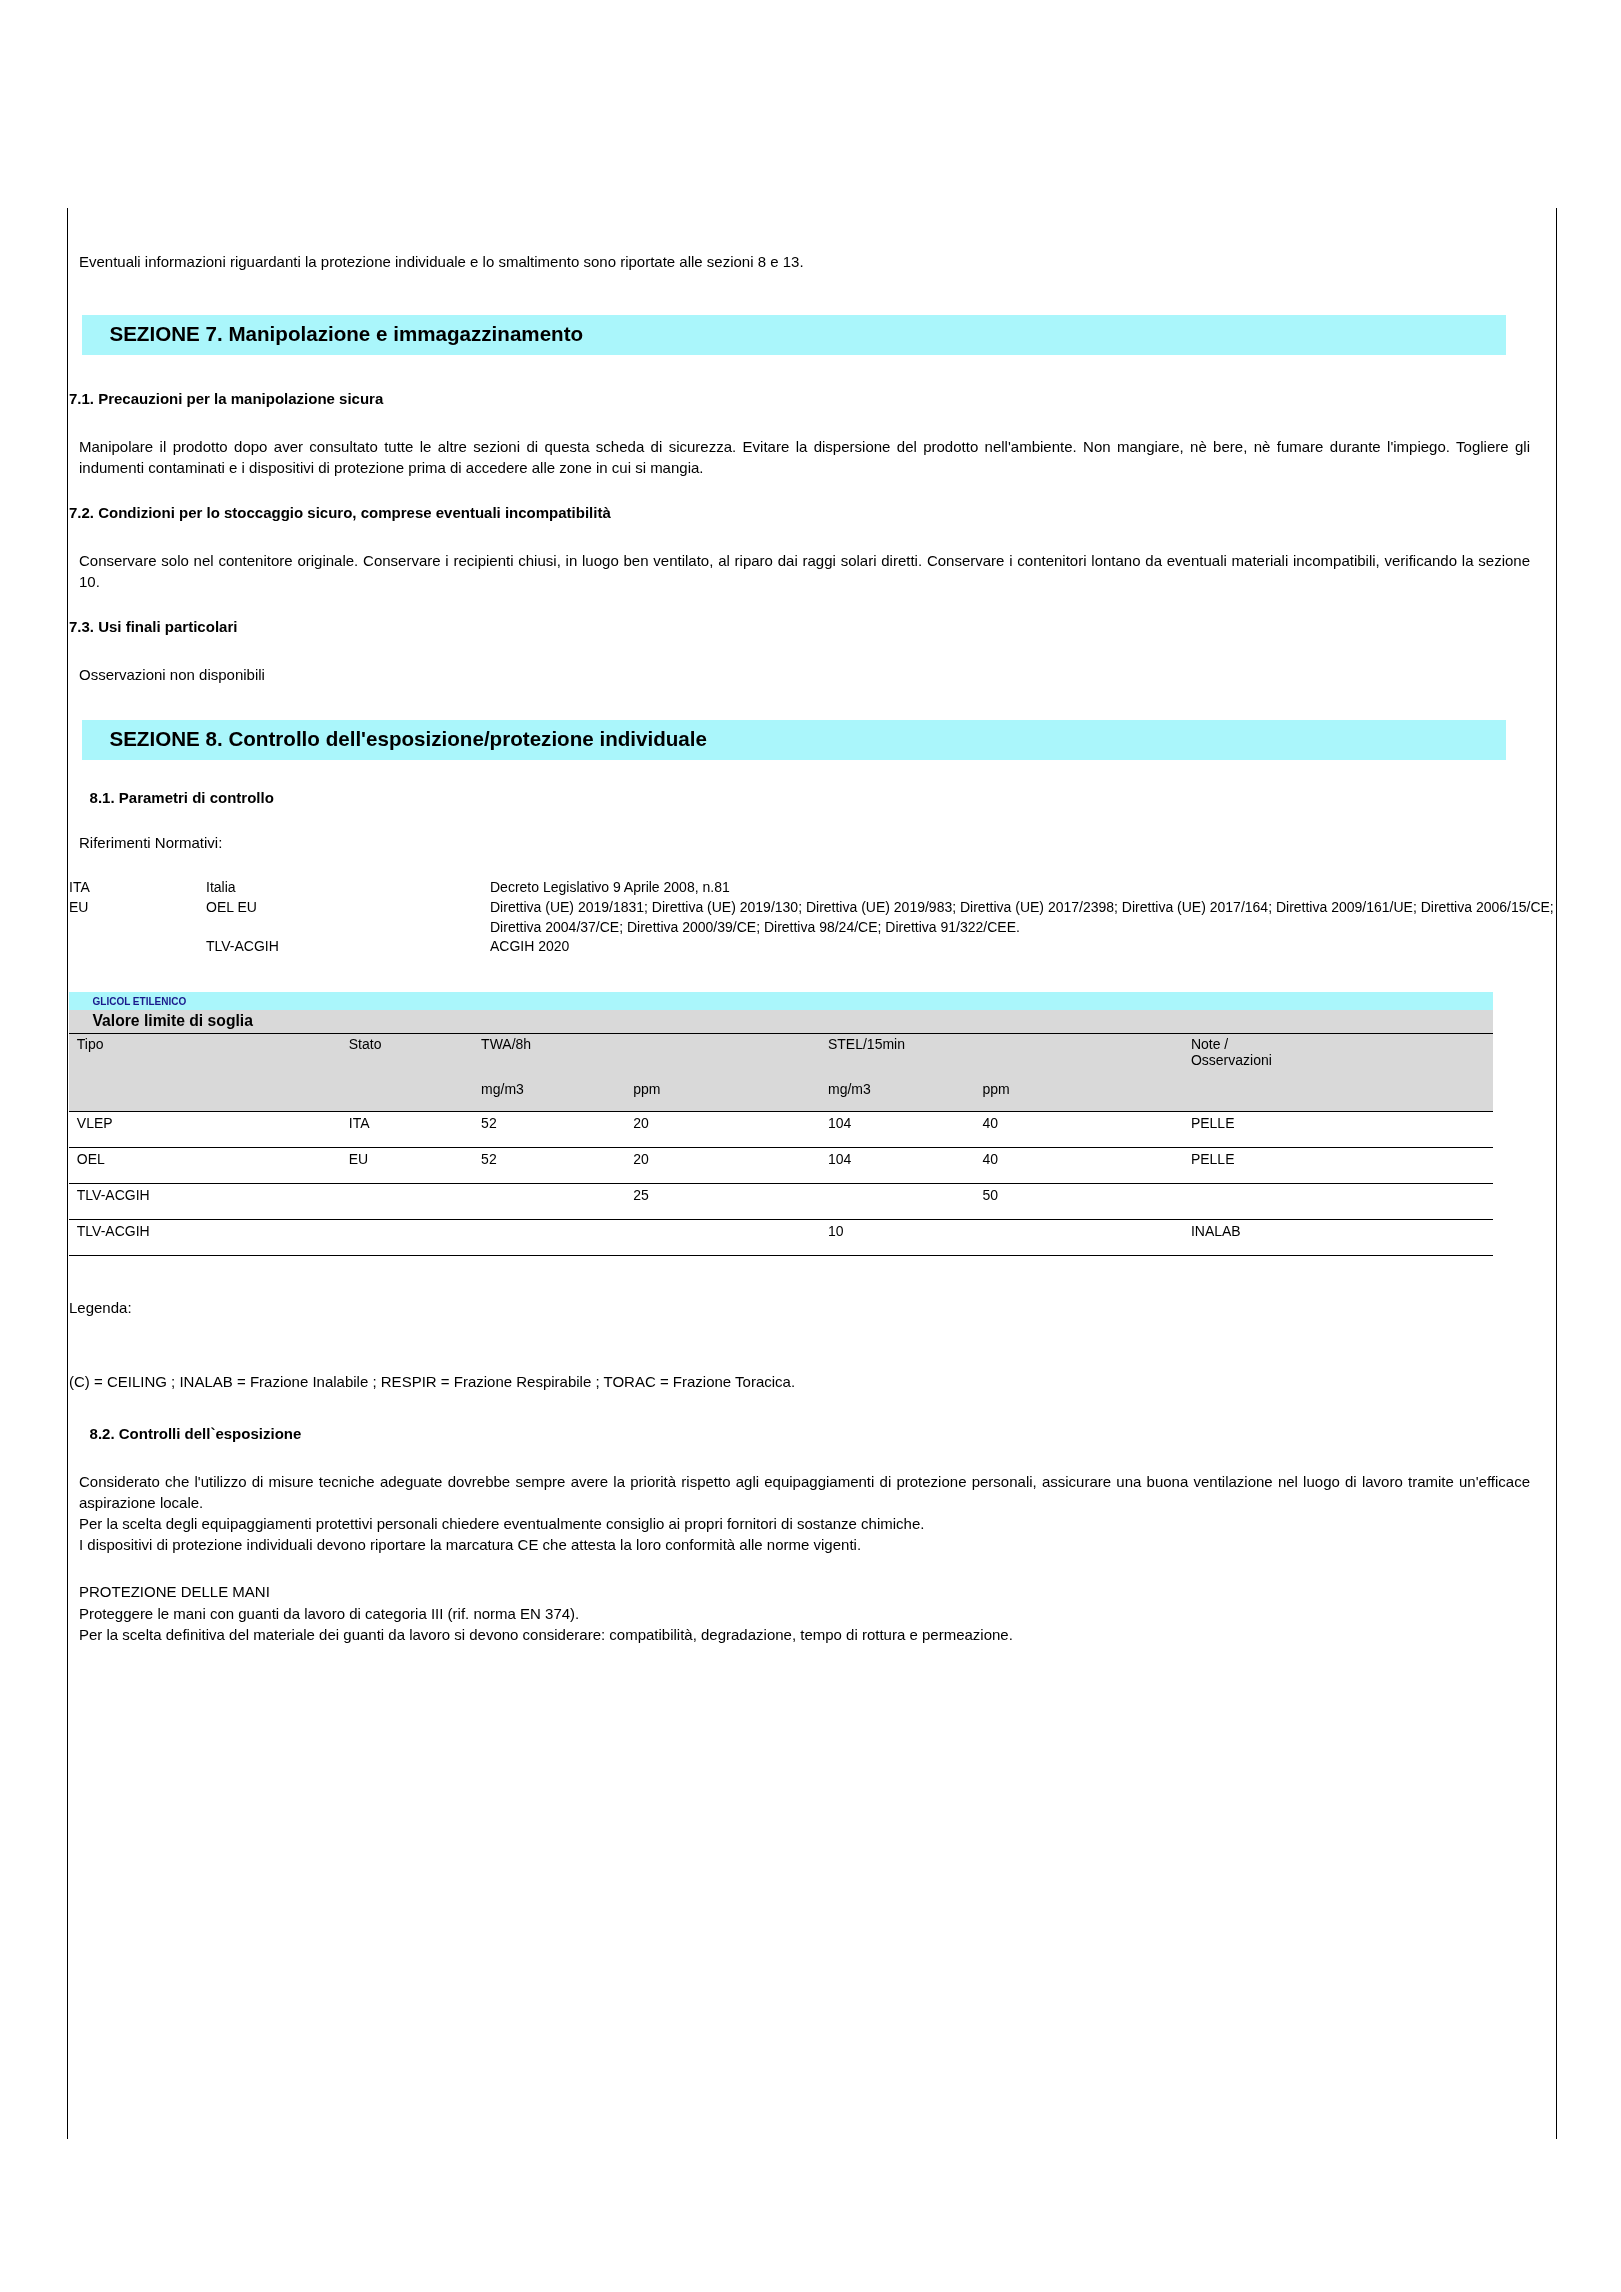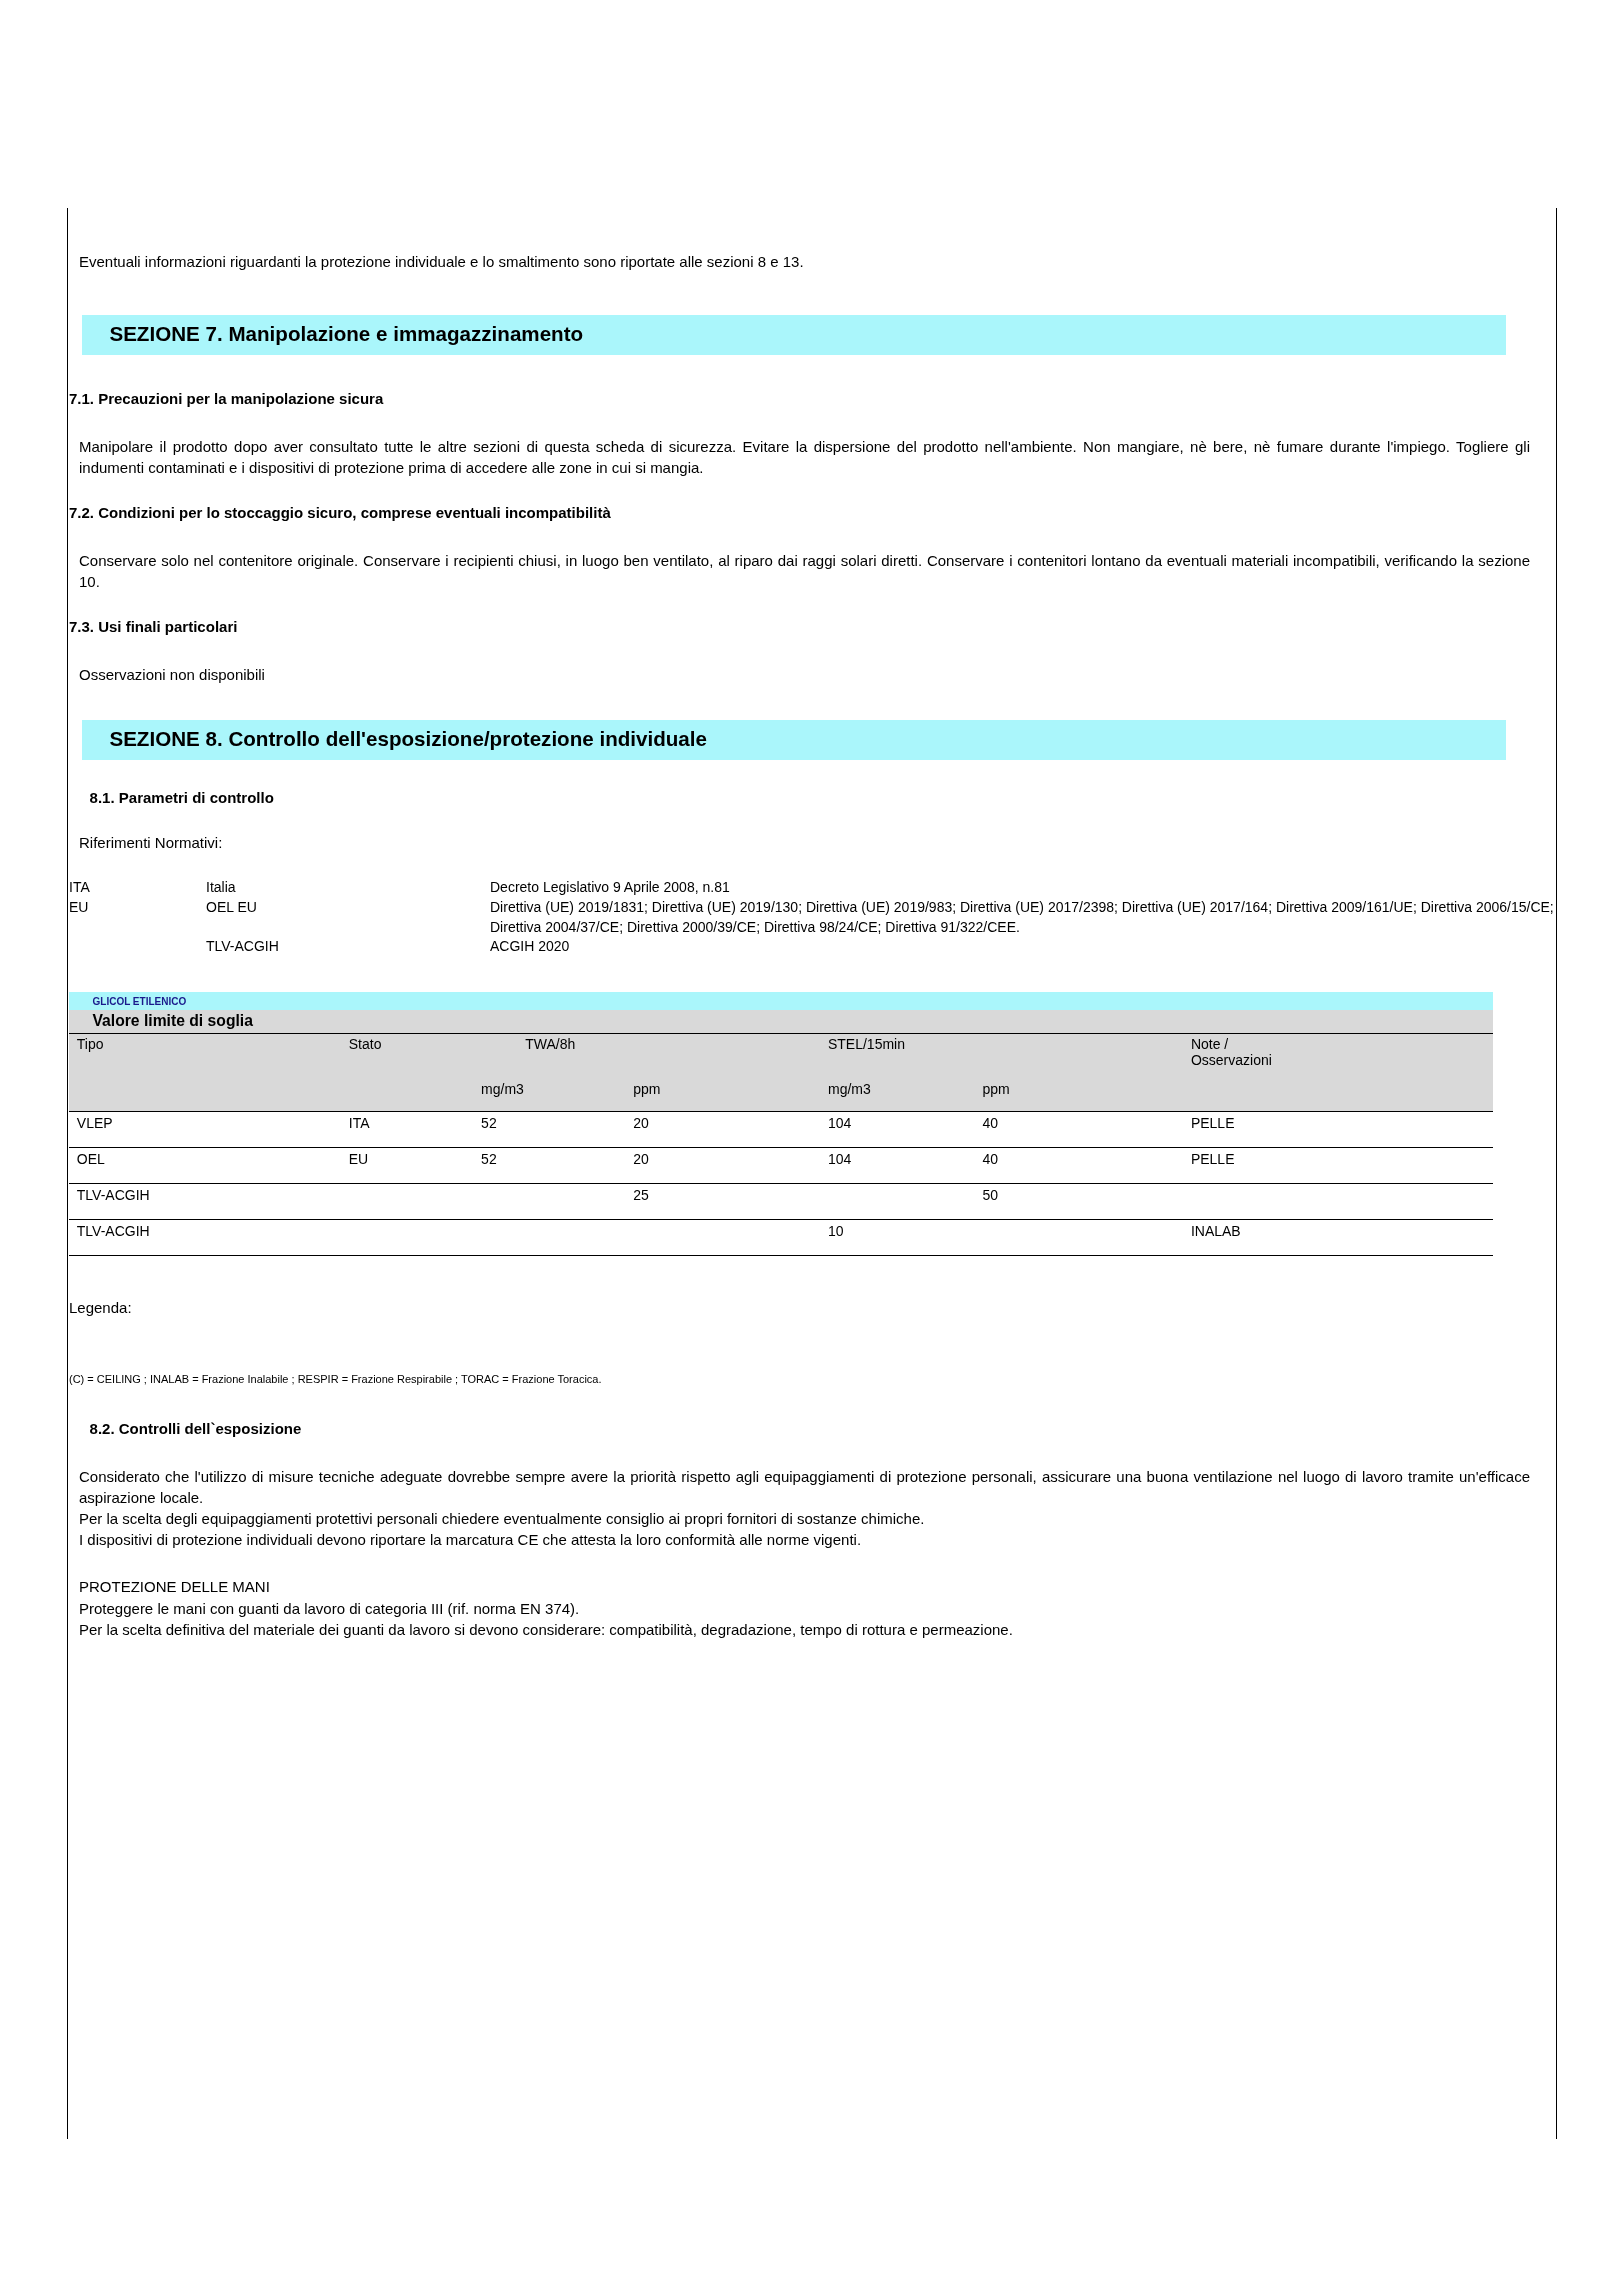--- a/index.html
+++ b/index.html
@@ -116,32 +116,32 @@
     background: #d9d9d9;
     height: 27.4px;
     border-bottom: 1px solid #000;
   }
   .data-row td {
     height: 29px;
     border-bottom: 1px solid #000;
   }
   .c-tipo { width: 279px; }
   .c-stato { width: 127px; }
-  .c-twa-mg { width: 147px; text-align: center; }
+  .c-twa-mg { width: 147px; }
   .c-twa-ppm { width: 196px; }
   .c-stel-mg { width: 147px; }
   .c-stel-ppm { width: 211px; }
   .c-note { width: 317px; }
 
   .legend-label {
     font-size: 15px;
     margin-left: 1px;
   }
   .legend-line {
-    font-size: 11px;
+    font-size: 15px;
     margin-left: 1px;
   }
 </style>
 </head>
 <body>
 
 <div class="page">
   <div class="content">
 
     <div class="spacer-44"></div>

